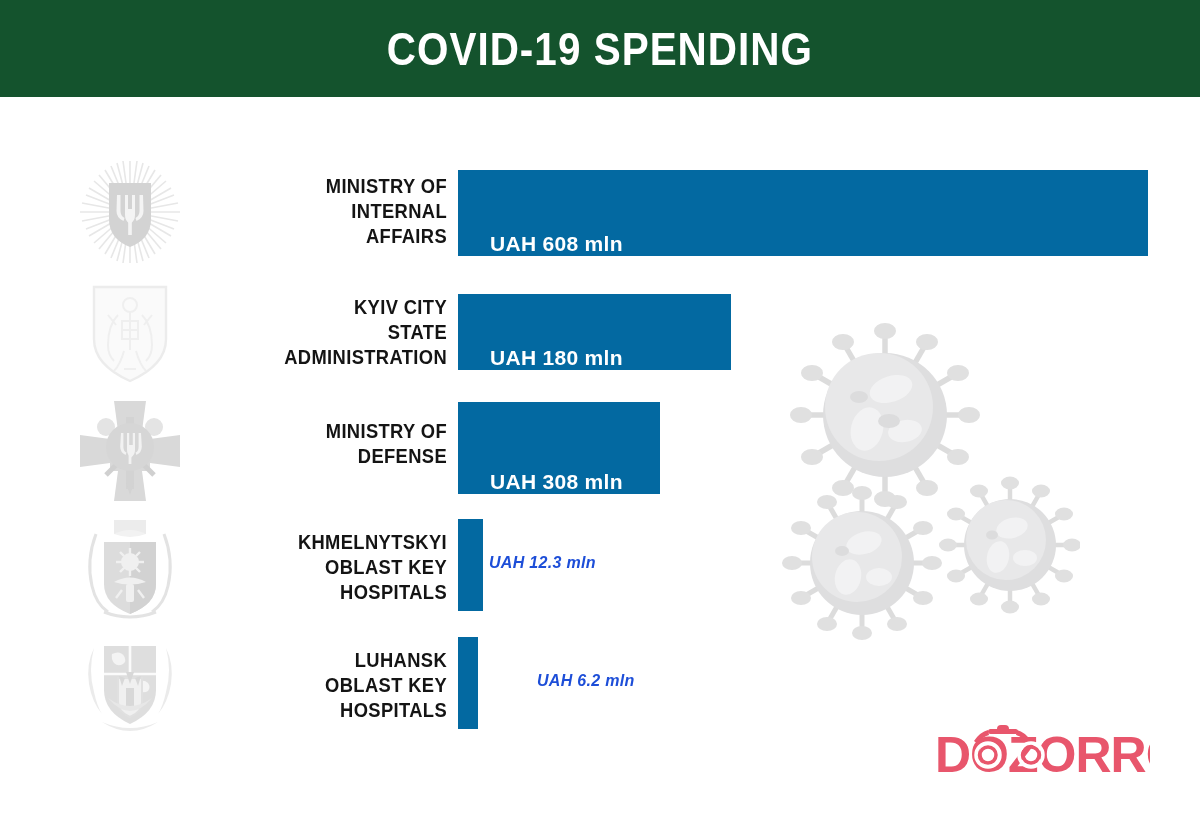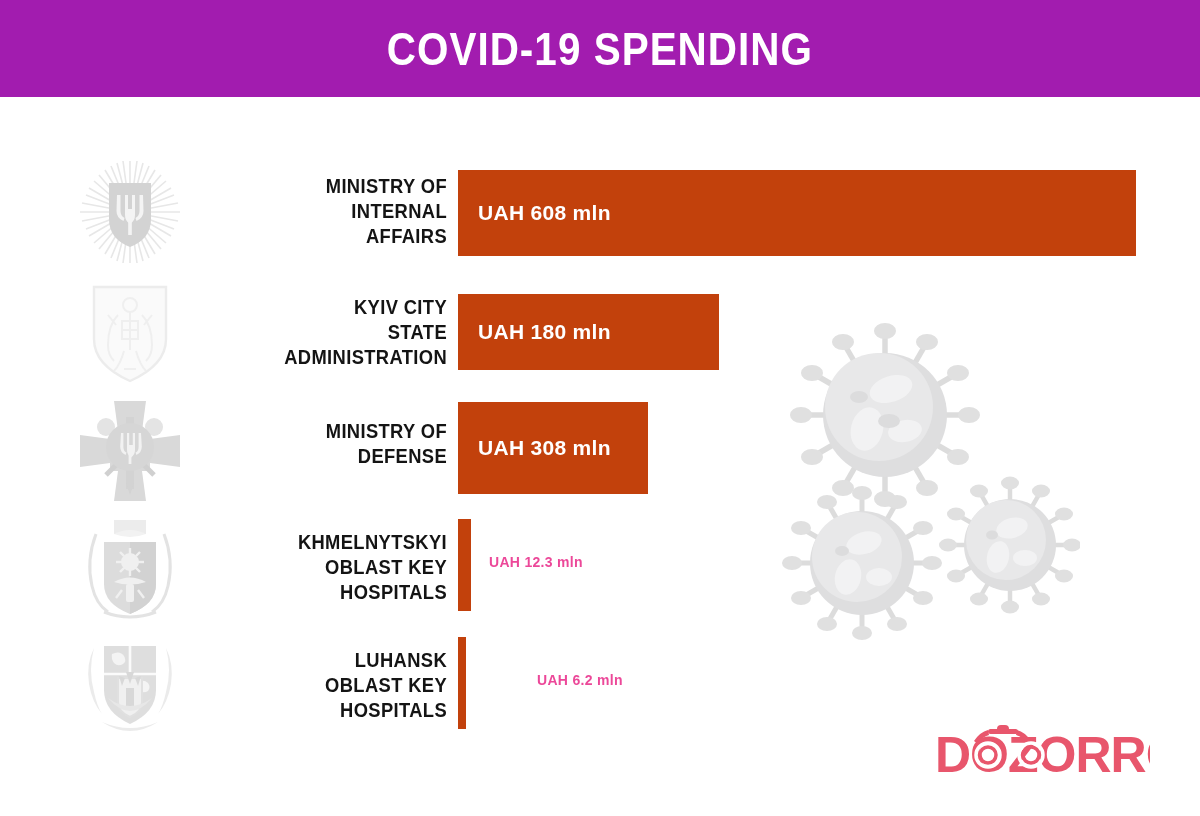--- a/index.html
+++ b/index.html
@@ -16,21 +16,21 @@
     font-family: "Liberation Sans", sans-serif;
   }
 
   
   .header-band {
     position: absolute;
     left: 0;
     top: 0;
     width: 1200px;
     height: 97px;
-    background: #a21caf;
+    background: #14532d;
     display: flex;
     align-items: center;
     justify-content: center;
   }
   .header-title {
     color: #ffffff;
     font-family: "Liberation Sans", sans-serif;
     font-size: 47px;
     font-weight: bold;
     letter-spacing: 1.2px;
@@ -77,41 +77,43 @@
     font-weight: bold;
     line-height: 25px;
     letter-spacing: 0.4px;
     transform: scaleX(0.94);
     transform-origin: right center;
   }
 
   .bar {
     position: absolute;
     left: 458px;
-    background: #c2410c;
+    background: #0369a1;
     display: flex;
-    align-items: center;
+    align-items: flex-end;
+    padding-left: 12px;
   }
   .bar-value-inside {
     color: #ffffff;
     font-family: "Liberation Sans", sans-serif;
     font-size: 21px;
     font-weight: bold;
     letter-spacing: 0.3px;
     margin-left: 20px;
     white-space: nowrap;
   }
   .bar-value-outside {
     position: absolute;
-    color: #ec4899;
+    color: #1d4ed8;
     font-family: "Liberation Sans", sans-serif;
-    font-size: 14px;
+    font-size: 16px;
     font-weight: bold;
     letter-spacing: 0.3px;
     white-space: nowrap;
+    font-style: italic;
   }
 
   
   .virus-art {
     position: absolute;
     left: 780px;
     top: 295px;
     width: 300px;
     height: 360px;
     pointer-events: none;

